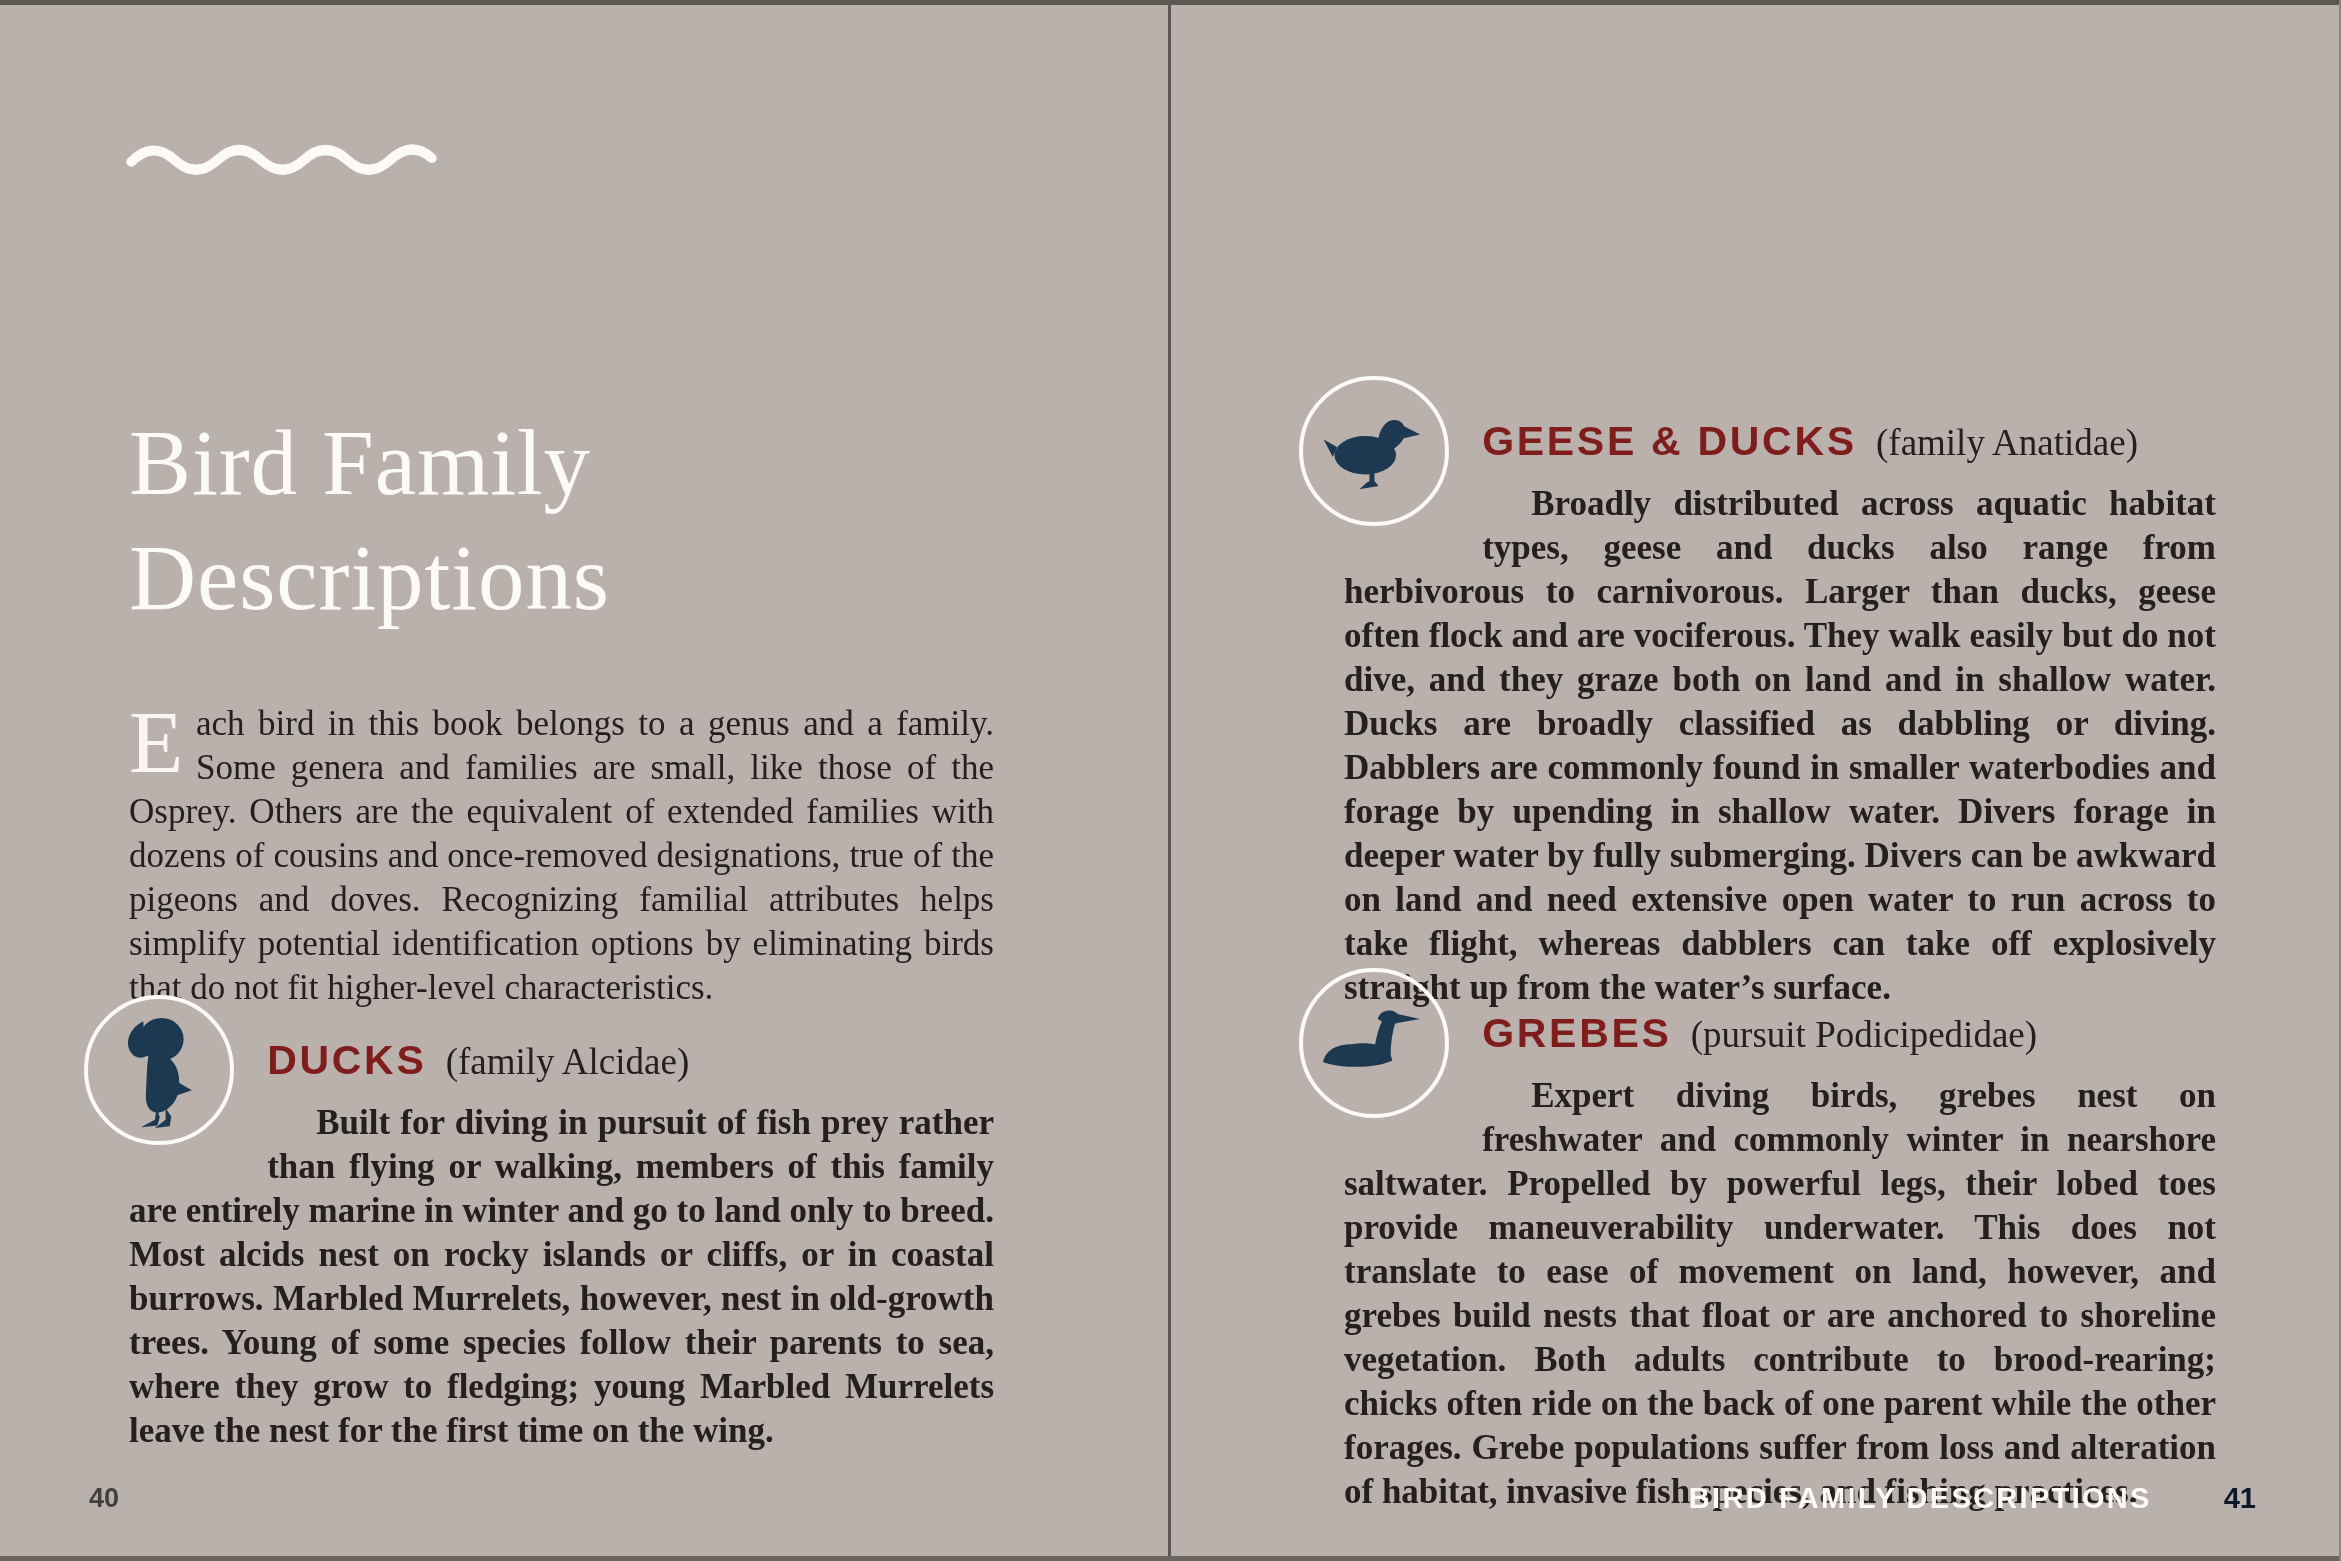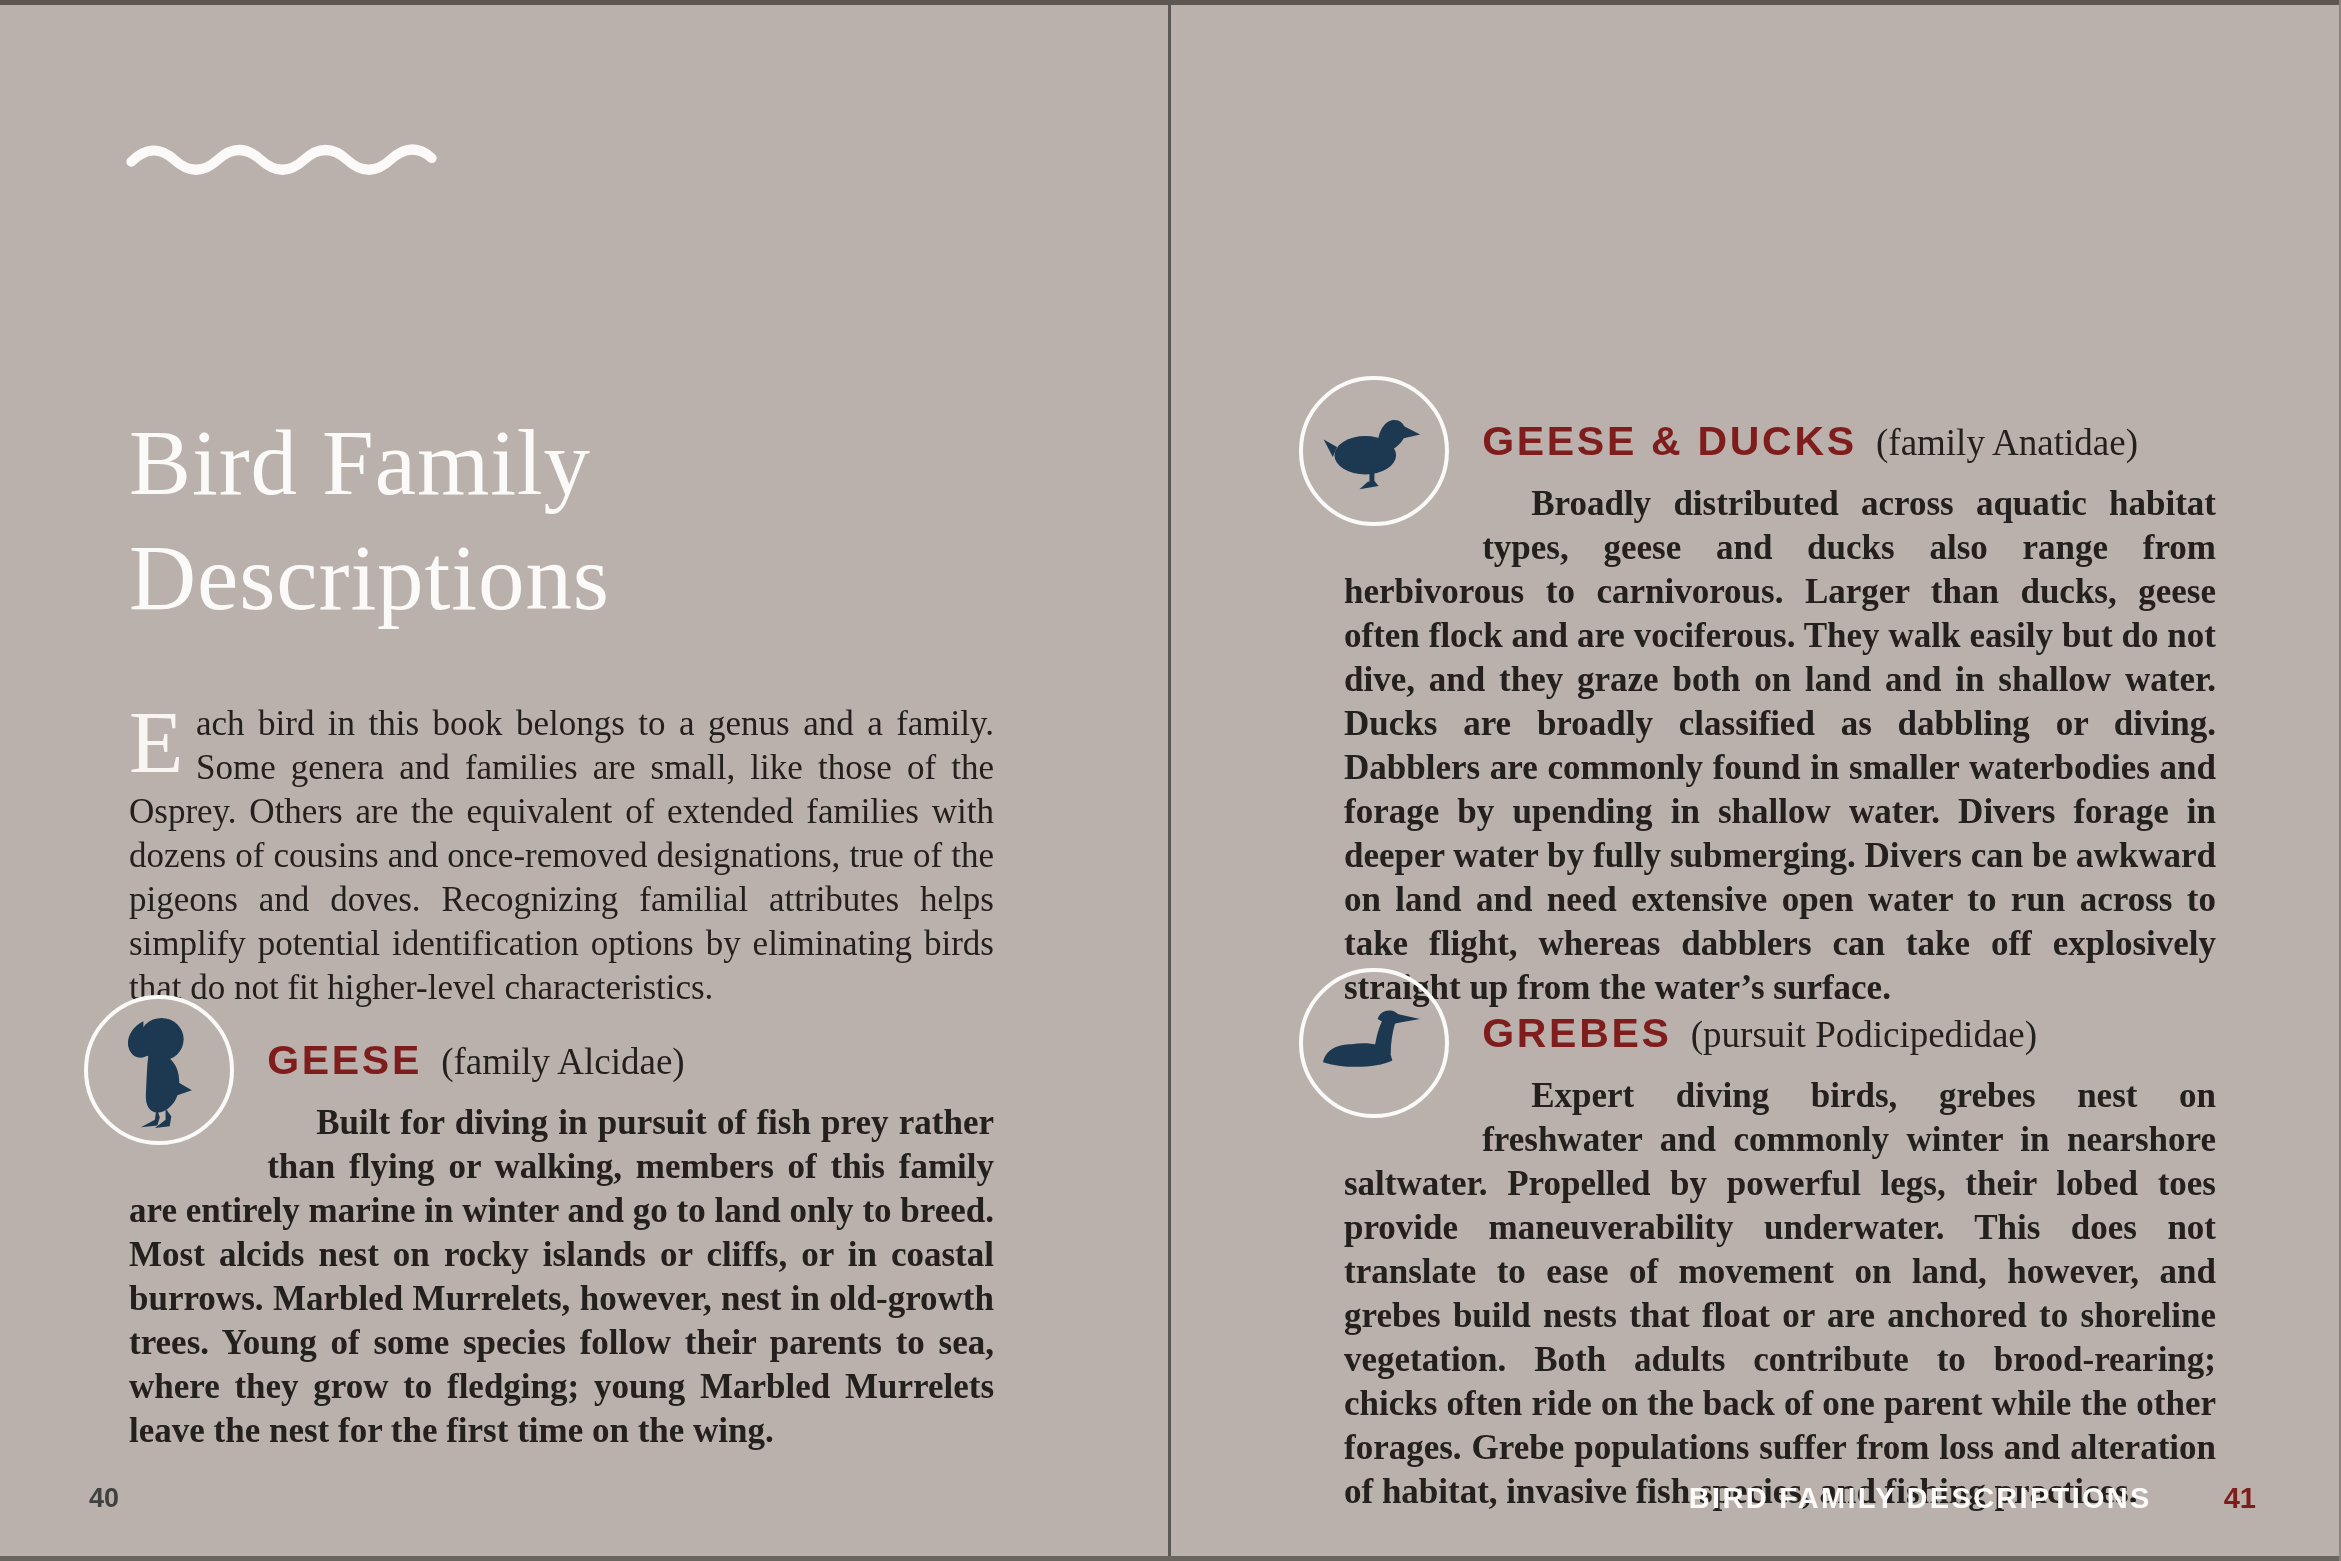--- a/index.html
+++ b/index.html
@@ -95,21 +95,21 @@
     color:#404040;line-height:31px;
   }
   .folio-left{left:-40px;}
   .footer-right{
     position:absolute;top:1475px;right:-40px;
     display:flex;align-items:baseline;gap:72px;
     font-family:"Liberation Sans", sans-serif;
     font-weight:700;font-size:29px;line-height:31px;
   }
   .footer-label{color:#fbfaf8;letter-spacing:2.3px;}
-  .footer-num{color:#7f1d1d;}
+  .footer-num{color:#0f172a;}
 </style>
 </head>
 <body>
 
 <div class="spread">
   <div class="edge-top"></div>
   <div class="spine"></div>
   <div class="edge-bottom"></div>
   <div class="edge-right"></div>
 
@@ -137,21 +137,21 @@
             <ellipse cx="58" cy="32" rx="27" ry="26"></ellipse>
             <path d="M36 10 C 20 18, 13 34, 20 47 C 25 56, 36 57, 43 50 C 37 38, 36 24, 36 10 Z"></path>
             <path d="M42 52 C 60 46, 76 56, 79 76 C 82 96, 76 112, 60 120 C 47 125, 38 116, 39 99 C 40 82, 40 66, 42 52 Z"></path>
             <path d="M74 82 L 95 94 L 72 102 Z"></path>
             <path d="M52 116 L 50 130 L 33 139 L 53 137 L 56 127 Z"></path>
             <path d="M63 116 L 63 130 L 50 140 L 68 138 L 70 126 Z"></path>
           </svg>
         </div>
       </div>
       <h3 class="fam-heading">
-        <span class="fam-name">GEESE</span>
+        <span class="fam-name">DUCKS</span>
         <span class="fam-latin">(family Alcidae)</span>
       </h3>
       <p>Built for diving in pursuit of fish prey rather than flying or walking, members of this family are entirely marine in winter and go to land only to breed. Most alcids nest on rocky islands or cliffs, or in coastal burrows. Marbled Murrelets, however, nest in old-growth trees. Young of some species follow their parents to sea, where they grow to fledging; young Marbled Murrelets leave the nest for the first time on the wing.</p>
     </section>
 
     <div class="folio folio-left">40</div>
   </div>
 
   <div class="page page-right">
 

